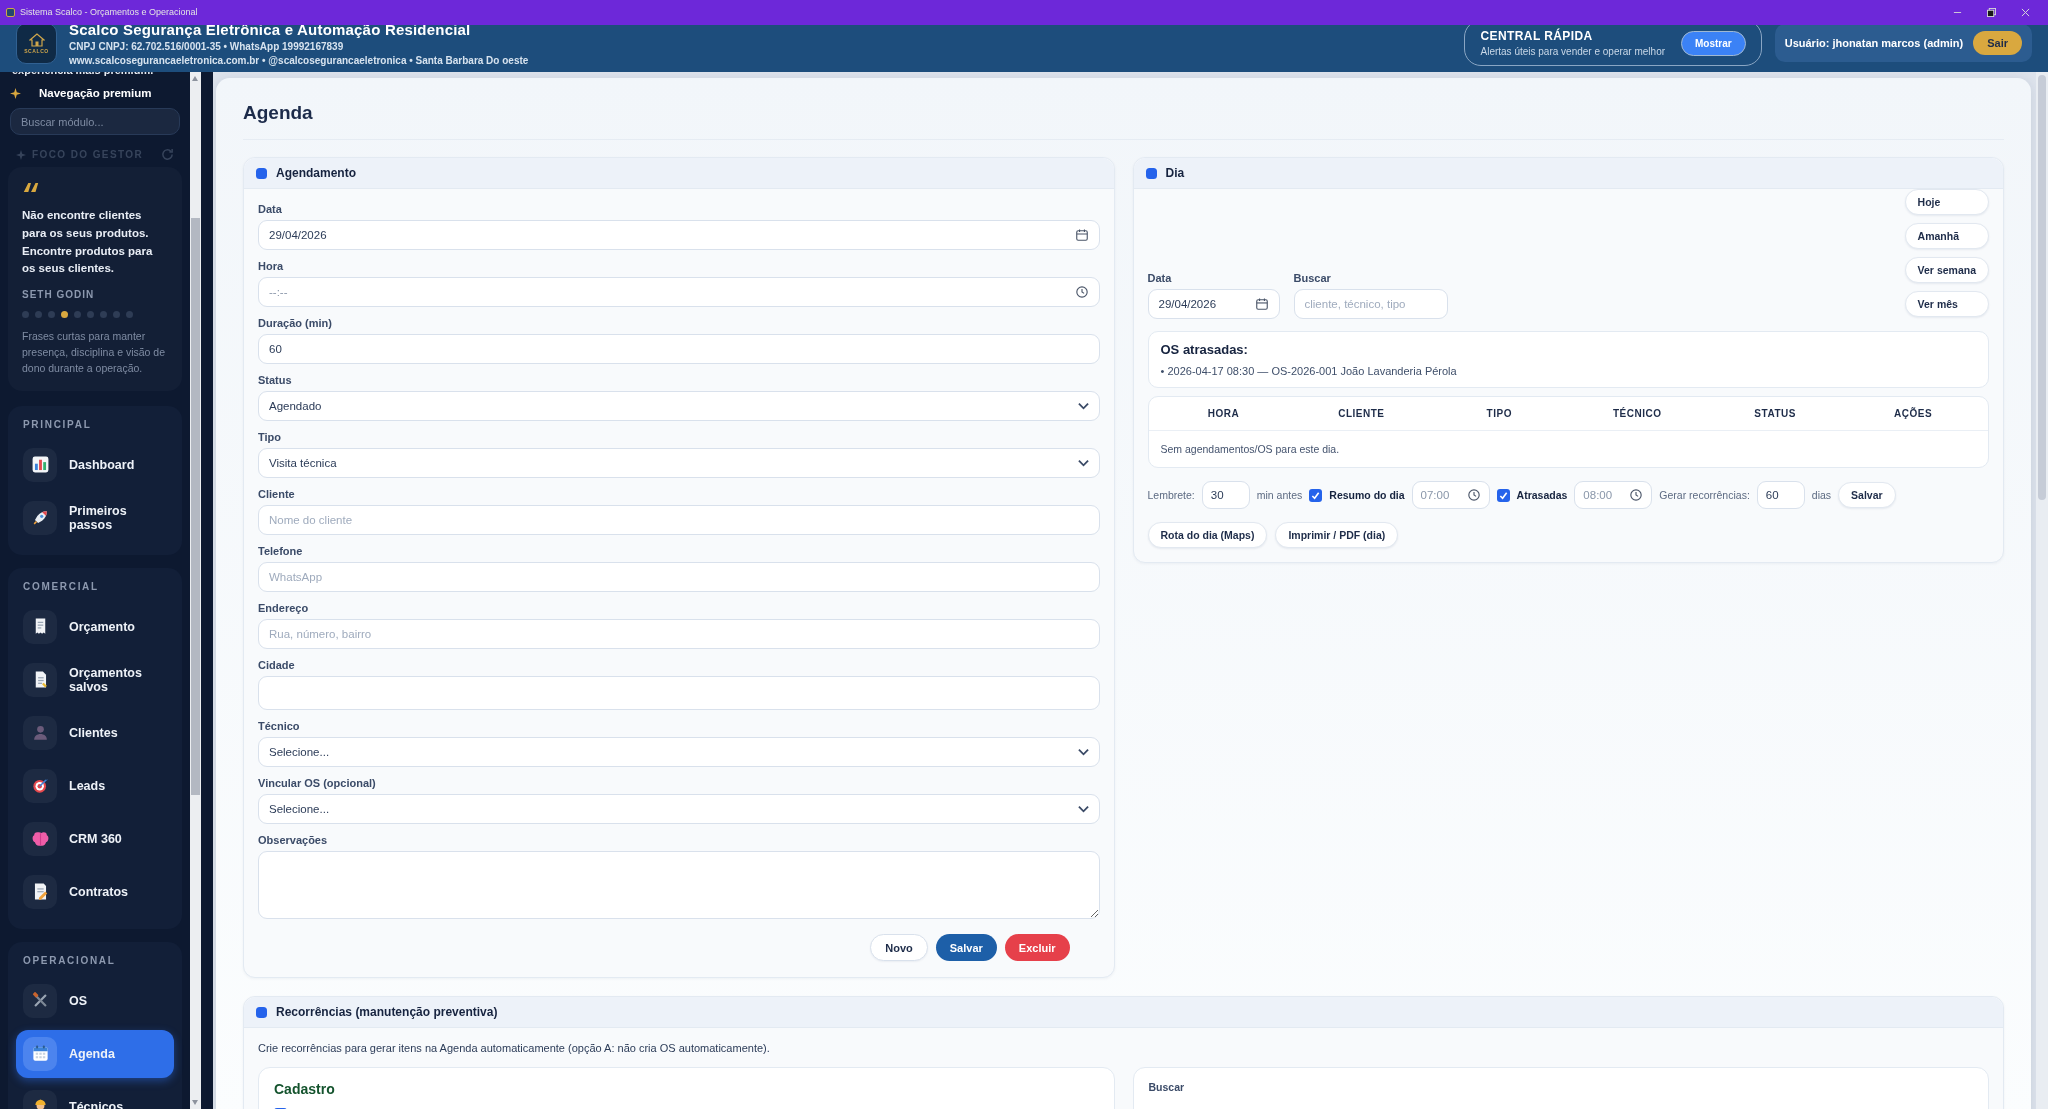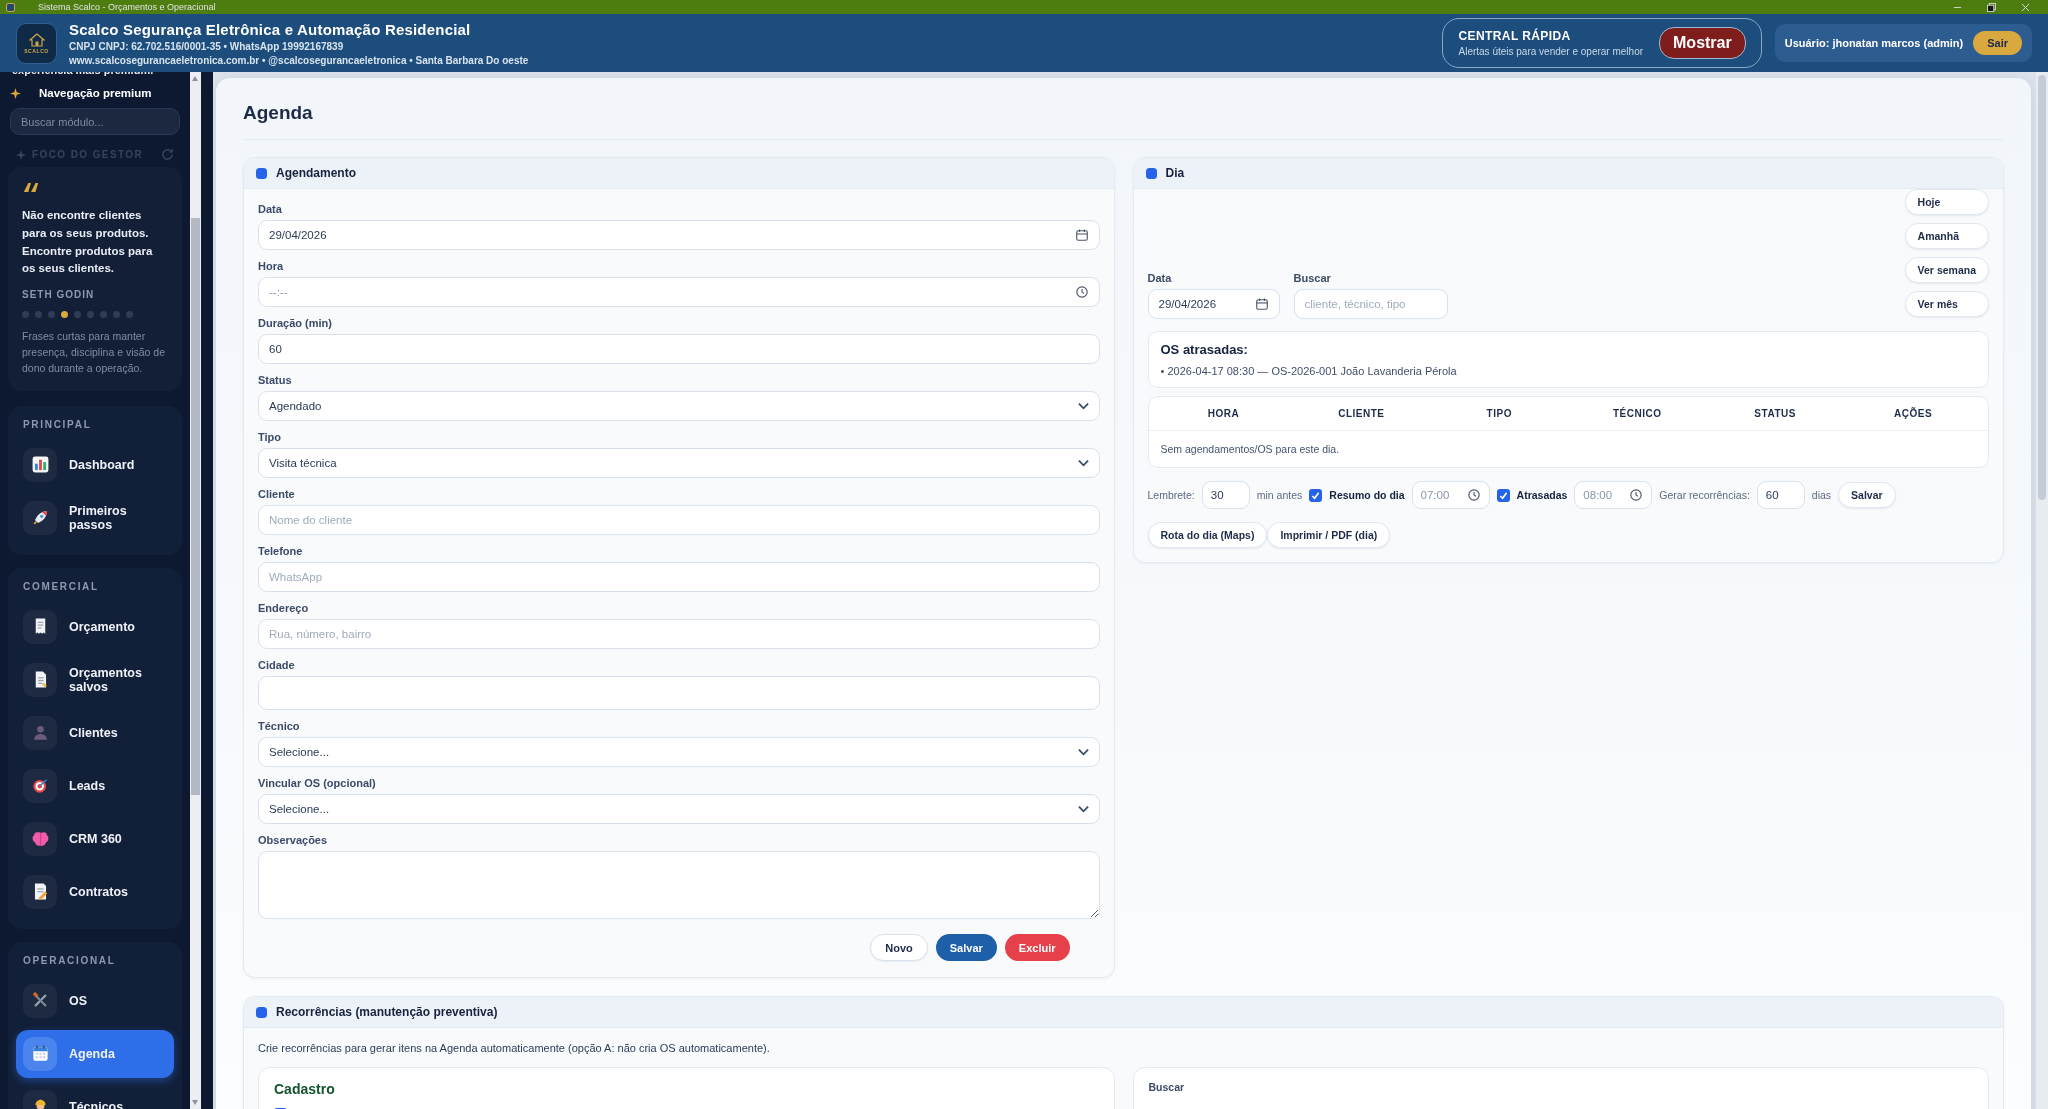--- a/index.html
+++ b/index.html
@@ -1,39 +1,39 @@
 <!DOCTYPE html>
 <html><head>
 <meta charset="utf-8">
 <style>
   *{margin:0;padding:0;box-sizing:border-box;}
   html,body{background:#0a0f1c;}
   .screen{position:relative;width:2048px;height:1109px;overflow:hidden;background:#dde3ec;
     font-family:"Liberation Sans",sans-serif;-webkit-font-smoothing:antialiased;}
 
   
-  .titlebar{position:absolute;top:0;left:0;right:0;height:14px;background:#4d7c0f;display:flex;align-items:center;padding:0 6px;gap:23px;z-index:30;}
+  .titlebar{position:absolute;top:0;left:0;right:0;height:25px;background:#6d28d9;display:flex;align-items:center;padding:0 6px;gap:5px;z-index:30;}
   .app-ico{width:9px;height:9px;border-radius:2px;background:#24476e;border:1px solid #cfa64b;flex:none;}
   .titlebar-title{color:#e4e4e4;font-size:9px;line-height:1;}
   .win-controls{margin-left:auto;display:flex;}
   .win-btn{width:34px;height:14px;display:flex;align-items:center;justify-content:center;cursor:pointer;}
   .win-btn svg{width:9px;height:9px;}
 
   
   .appheader{position:absolute;top:14px;left:0;right:0;height:58px;background:#1d4d7c;display:flex;align-items:center;padding:0 16px;z-index:20;}
   .logo{width:41px;height:41px;border-radius:10px;background:#0f2a46;border:1px solid #316192;display:flex;flex-direction:column;align-items:center;justify-content:center;flex:none;}
   .logo svg{width:16px;height:14px;}
   .logo-text{font-size:5px;letter-spacing:.6px;color:#cfa64b;font-weight:700;margin-top:1px;}
   .company{margin-left:12px;color:#fff;}
   .company-name{font-size:15px;font-weight:700;letter-spacing:.2px;}
   .company-sub{font-size:10px;color:#d7e3ef;margin-top:3px;font-weight:600;}
   .central-card{margin-left:auto;display:flex;align-items:center;gap:16px;border:1px solid #8aa6c4;border-radius:17px;padding:8px 15px;}
   .central-title{font-size:12px;font-weight:700;color:#fff;letter-spacing:.4px;}
   .central-sub{font-size:10px;color:#c9d8e8;margin-top:3px;}
-  .mostrar-btn{background:#7f1d1d;border:1px solid #9fb8d2;color:#fff;font-weight:700;font-size:16px;padding:6px 13px;border-radius:15px;cursor:pointer;font-family:inherit;}
+  .mostrar-btn{background:#3b82f6;border:1px solid #9fb8d2;color:#fff;font-weight:700;font-size:10px;padding:6px 13px;border-radius:15px;cursor:pointer;font-family:inherit;}
   .user-card{margin-left:13px;background:#2c5c90;border-radius:10px;padding:7px 10px;display:flex;align-items:center;gap:10px;}
   .user-label{font-size:11px;font-weight:700;color:#fff;}
   .sair-btn{background:#d9a83f;color:#1e2c49;font-weight:700;font-size:11px;padding:6px 14px;border-radius:14px;border:none;cursor:pointer;font-family:inherit;}
 
   
   .bodyrow{position:absolute;top:72px;left:0;right:0;bottom:0;display:flex;}
 
   
   .sidebar{width:201px;background:#0d1930;position:relative;flex:none;overflow:hidden;}
   .sidebar-inner{position:absolute;top:-8px;left:0;width:190px;padding:0 8px;}
@@ -113,21 +113,21 @@
   .table-head{display:grid;grid-template-columns:repeat(6,1fr);padding:11px 6px;border-bottom:1px solid #eaeff5;}
   .th{font-size:10px;font-weight:700;color:#1e2c49;letter-spacing:.5px;text-align:center;}
   .table-empty{padding:12px 12px;font-size:10.5px;color:#44536e;}
   .lembrete{display:flex;align-items:center;gap:7px;padding:13px 14px 0;font-size:10.5px;color:#5c6a82;white-space:nowrap;}
   .ibox.small{height:28px;padding:0 8px;gap:5px;}
   .mini{width:48px;}
   .mini-t{width:78px;}
   .cb{width:13px;height:13px;border-radius:3px;background:#2563eb;display:inline-flex;align-items:center;justify-content:center;flex:none;cursor:pointer;}
   .cb svg{width:9px;height:9px;}
   .cb-label{font-weight:700;color:#16233f;font-size:10.5px;}
-  .dia-actions{display:flex;gap:0;padding:13px 14px 14px;align-items:flex-end;}
+  .dia-actions{display:flex;gap:8px;padding:13px 14px 14px;align-items:flex-end;}
 
   
   .rec-panel{margin-top:18px;}
   .rec-body{padding:8px 14px 40px;}
   .rec-desc{font-size:11px;color:#2c3c58;margin:6px 0 13px;}
   .rec-cards{display:flex;gap:18px;}
   .rec-card{flex:1;background:#fff;border:1px solid #e3eaf2;border-radius:12px;padding:13px 15px;height:130px;}
   .rec-title{font-size:14px;font-weight:700;color:#14532d;margin-bottom:11px;}
   .ativa-row{display:flex;align-items:center;gap:7px;font-size:11px;color:#2c3c58;}
   .lista-buscar{font-size:10.5px;font-weight:600;color:#3b4b68;}

